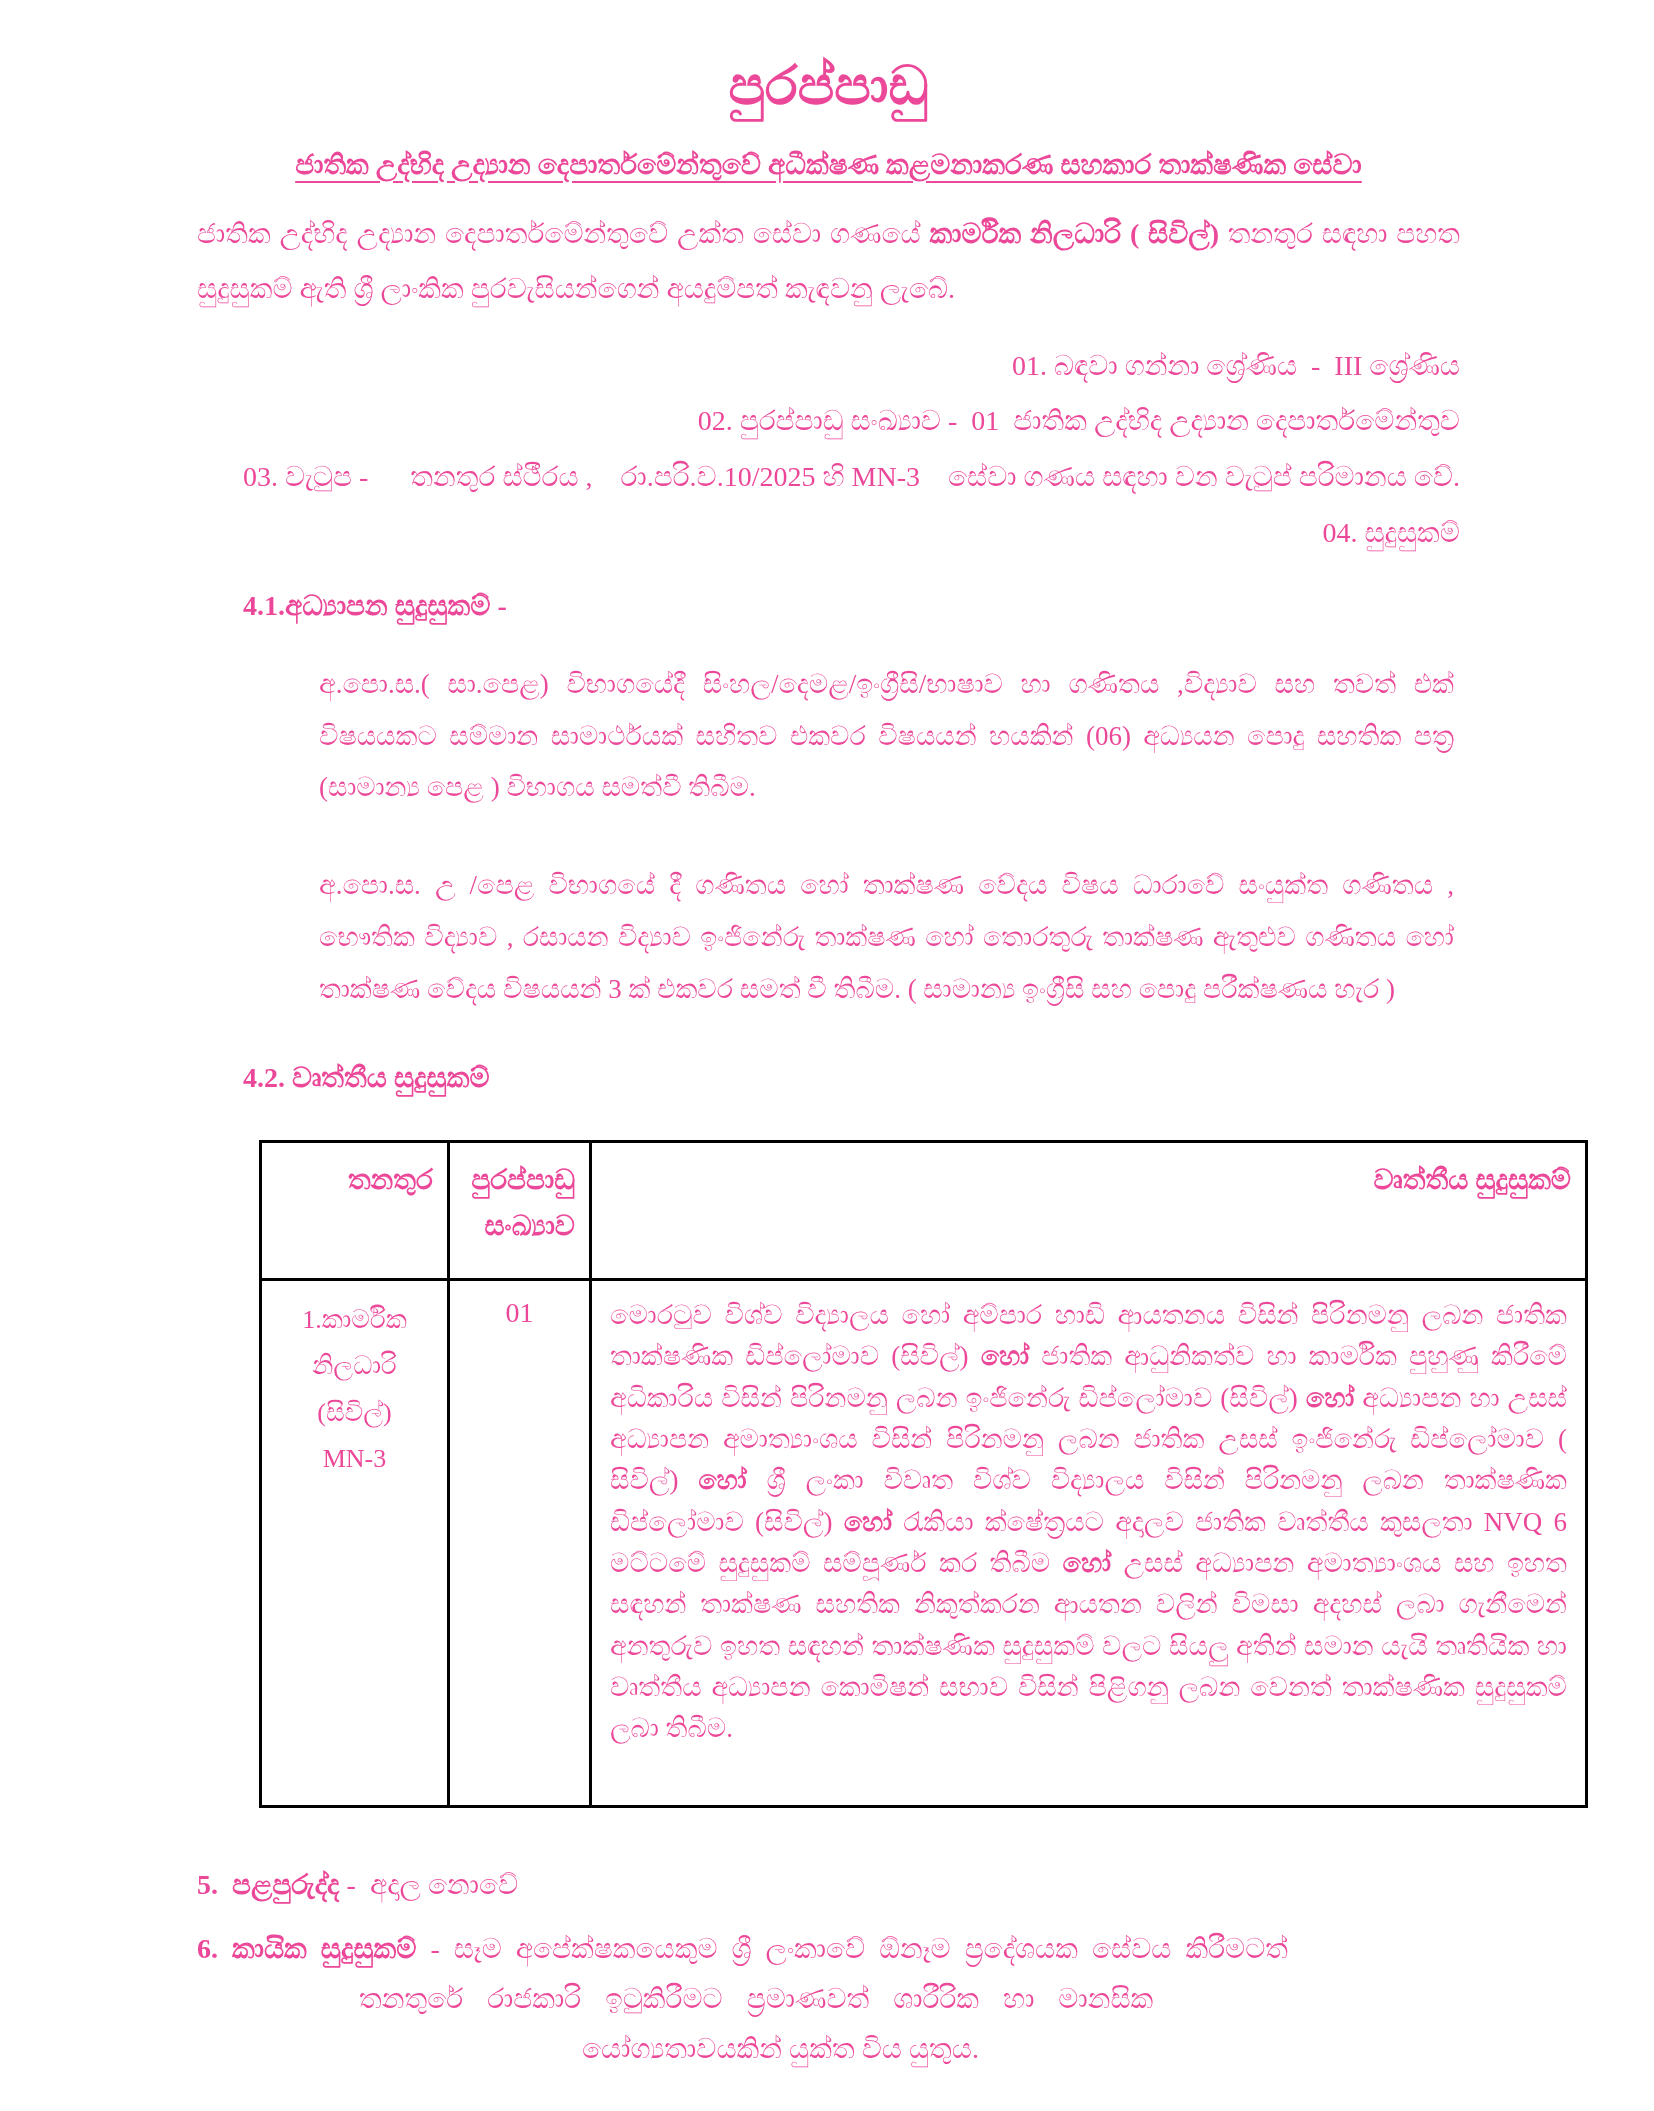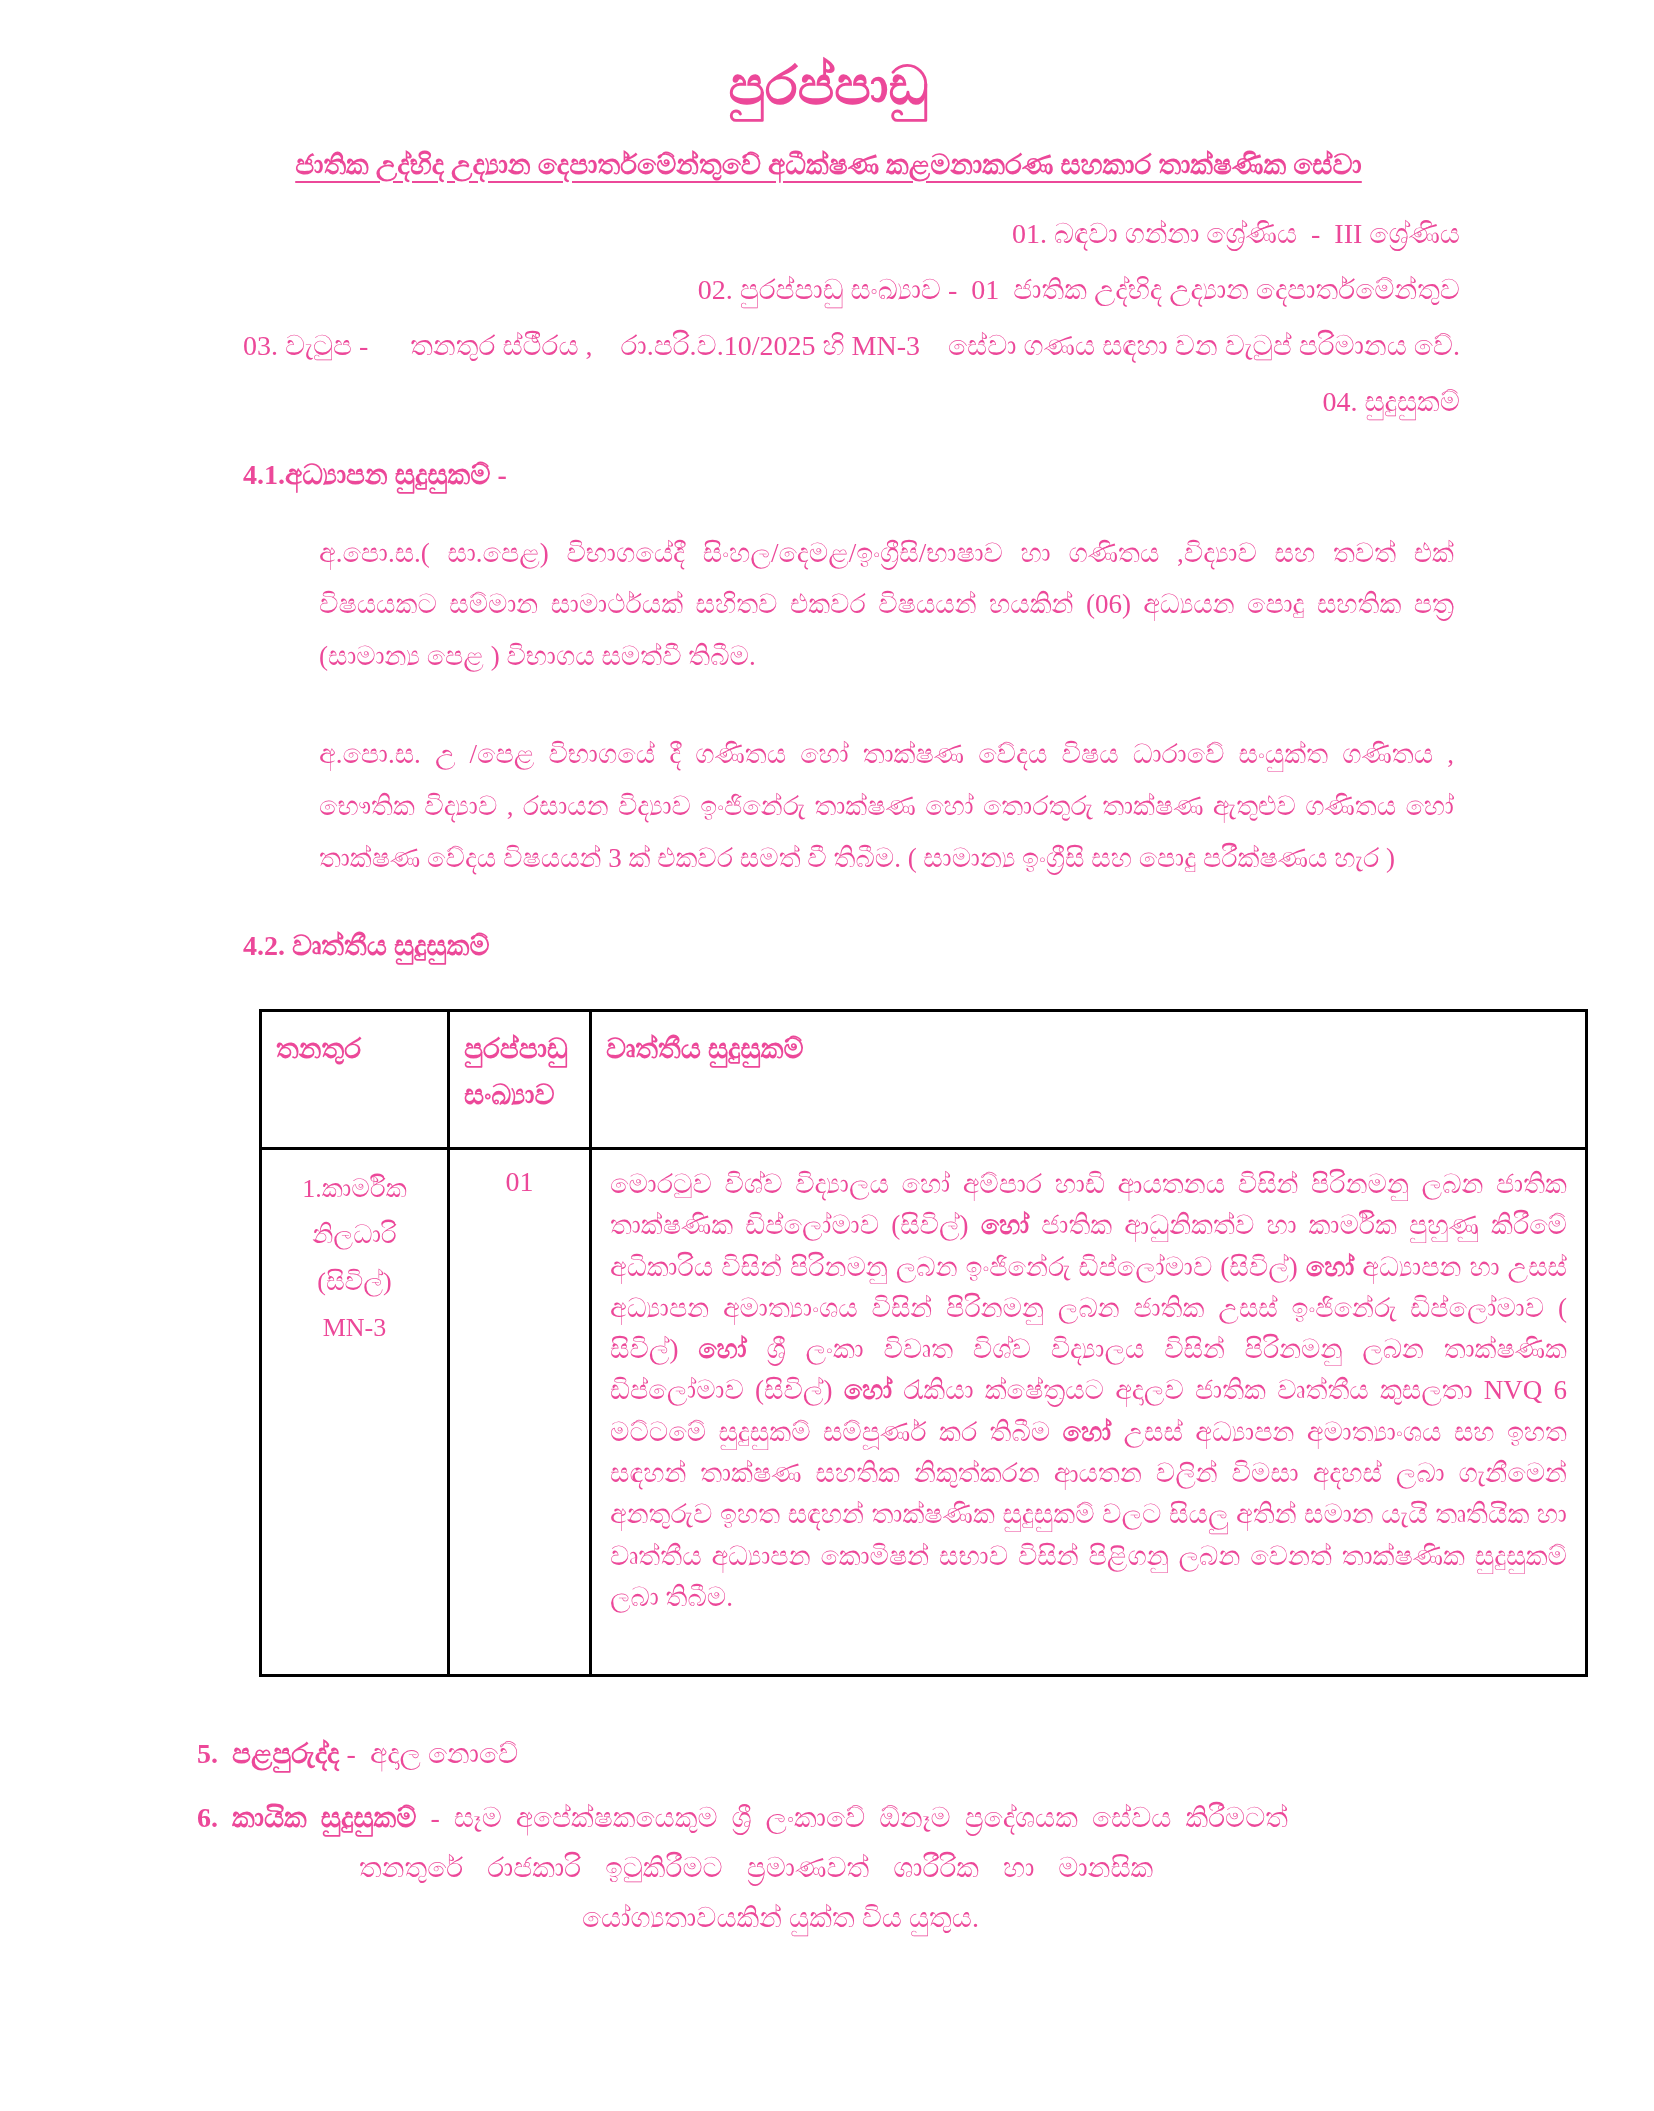--- a/index.html
+++ b/index.html
@@ -16,21 +16,21 @@
   .intro { margin-top:14px; font-size:28px; line-height:1.95; text-align:justify; }
   .numlist { margin-top:24px; font-size:28px; }
   .numlist .item { line-height:1.78; margin-bottom:6px; white-space:pre-wrap;text-align:right; }
   .sec-heading { font-size:28px; font-weight:700; margin:26px 0 0 46px; line-height:1.6; }
   .ind-para { margin:30px 6px 0 122px; font-size:27px; line-height:1.92; text-align:justify;font-family:Liberation Serif, serif; }
   .qual-table { border-collapse:collapse; margin:40px 0 0 62px; width:1326px; table-layout:fixed; }
   .qual-table th, .qual-table td { border:3px solid #000; vertical-align:top; }
   .qual-table col.c1 { width:188px; }
   .qual-table col.c2 { width:142px; }
   .qual-table col.c3 { width:996px; }
-  .qual-table th { font-size:28px; font-weight:700; text-align:left; padding:14px 14px 30px; line-height:1.62; }
+  .qual-table th { font-size:28px; font-weight:700; text-align:right; padding:14px 14px 30px; line-height:1.62; }
   .pos-cell { text-align:center; font-size:26px; padding:16px 6px; line-height:1.78; }
   .count-cell { text-align:center; font-size:28px; padding:16px 4px; }
   .qual-cell { font-size:27px; padding:14px 18px 56px; line-height:1.53; text-align:justify; }
   .lower { margin-top:52px; font-size:28px; }
   .l-item { line-height:1.78; white-space:pre-wrap; }
   .gap-s { margin-top:14px; }
   .item6-l2 { margin-left:162px; word-spacing:17px; }
   .item6-l3 { margin-left:385px; }
   .b { font-weight:700; }
 </style>
@@ -38,20 +38,21 @@
 <body>
 
 <div class="page">
 
   <div class="title">පුරප්පාඩු</div>
 
   <div class="subtitles">
     <div class="line"><span class="u">ජාතික උද්භිද උද්‍යාන දෙපාර්තමේන්තුවේ අධීක්ෂණ කළමනාකරණ සහකාර තාක්ෂණික සේවා</span></div>
   </div>
 
+  <div class="intro"><span>ජාතික උද්භිද උද්‍යාන දෙපාර්තමේන්තුවේ උක්ත සේවා ගණයේ </span><span class="b">කාර්මික නිලධාරි ( සිවිල්)</span><span> තනතුර සඳහා පහත සුදුසුකම් ඇති ශ්‍රී ලාංකික පුරවැසියන්ගෙන් අයදුම්පත් කැඳවනු ලැබේ.</span></div>
 
   <div class="numlist">
     <div class="item"><span>01.</span><span> බඳවා ගන්නා ශ්‍රේණිය  -  III ශ්‍රේණිය</span></div>
     <div class="item"><span>02.</span><span> පුරප්පාඩු සංඛ්‍යාව -  01  ජාතික උද්භිද උද්‍යාන දෙපාර්තමේන්තුව</span></div>
     <div class="item"><span>03.</span><span> වැටුප -      තනතුර ස්ථීරය ,    රා.පරි.ව.10/2025 හි MN-3    සේවා ගණය සඳහා වන වැටුප් පරිමානය වේ.</span></div>
     <div class="item"><span>04.</span><span> සුදුසුකම්</span></div>
   </div>
 
   <div class="sec-heading">4.1.අධ්‍යාපන සුදුසුකම් -</div>
 

